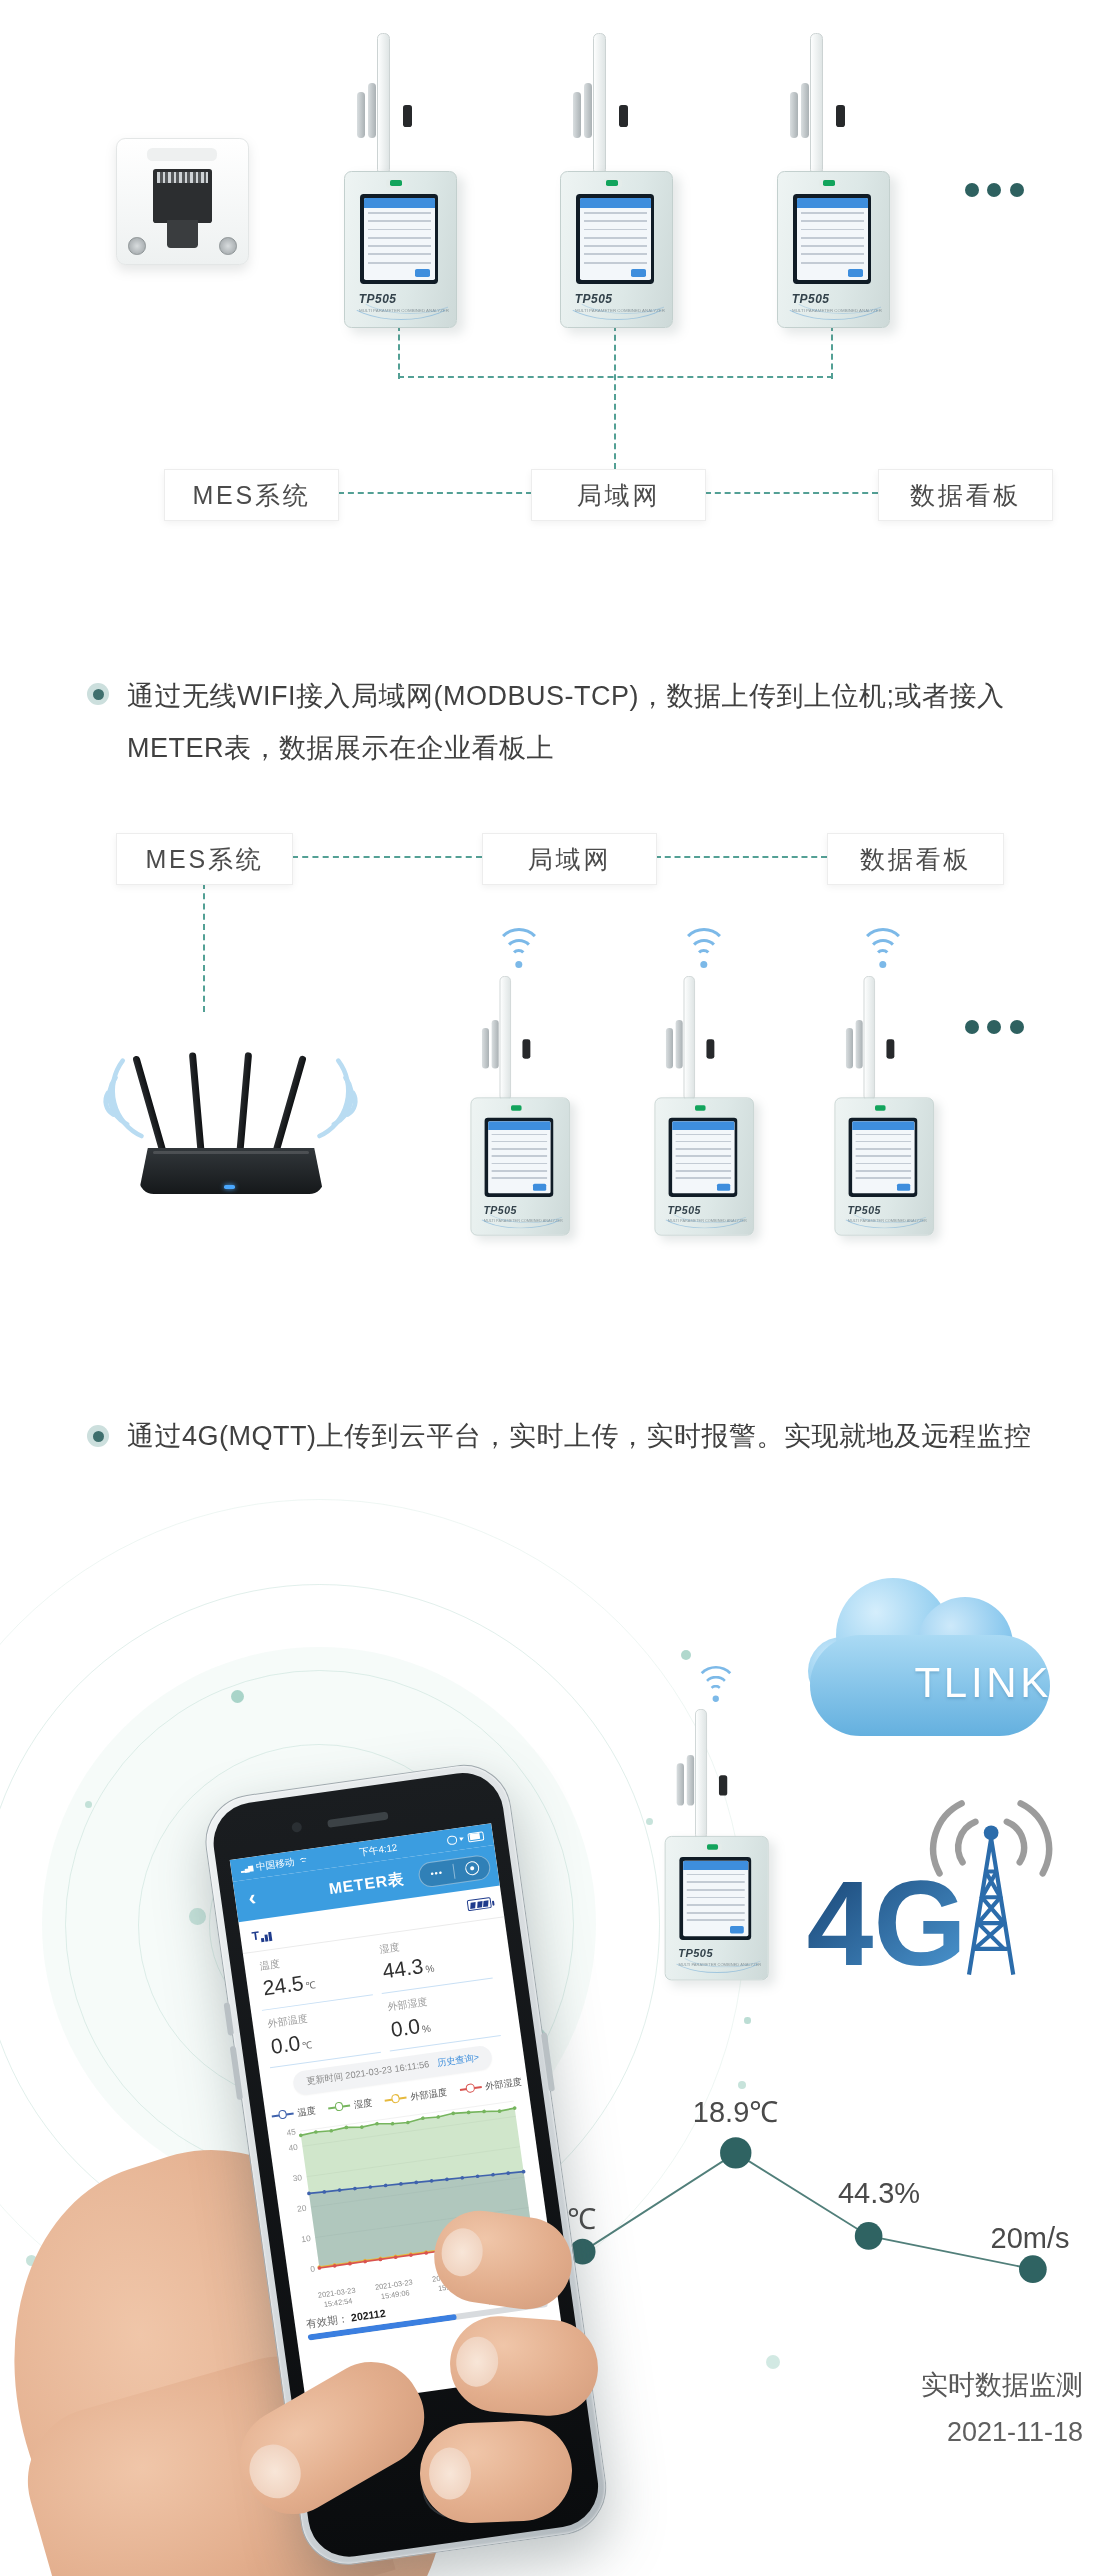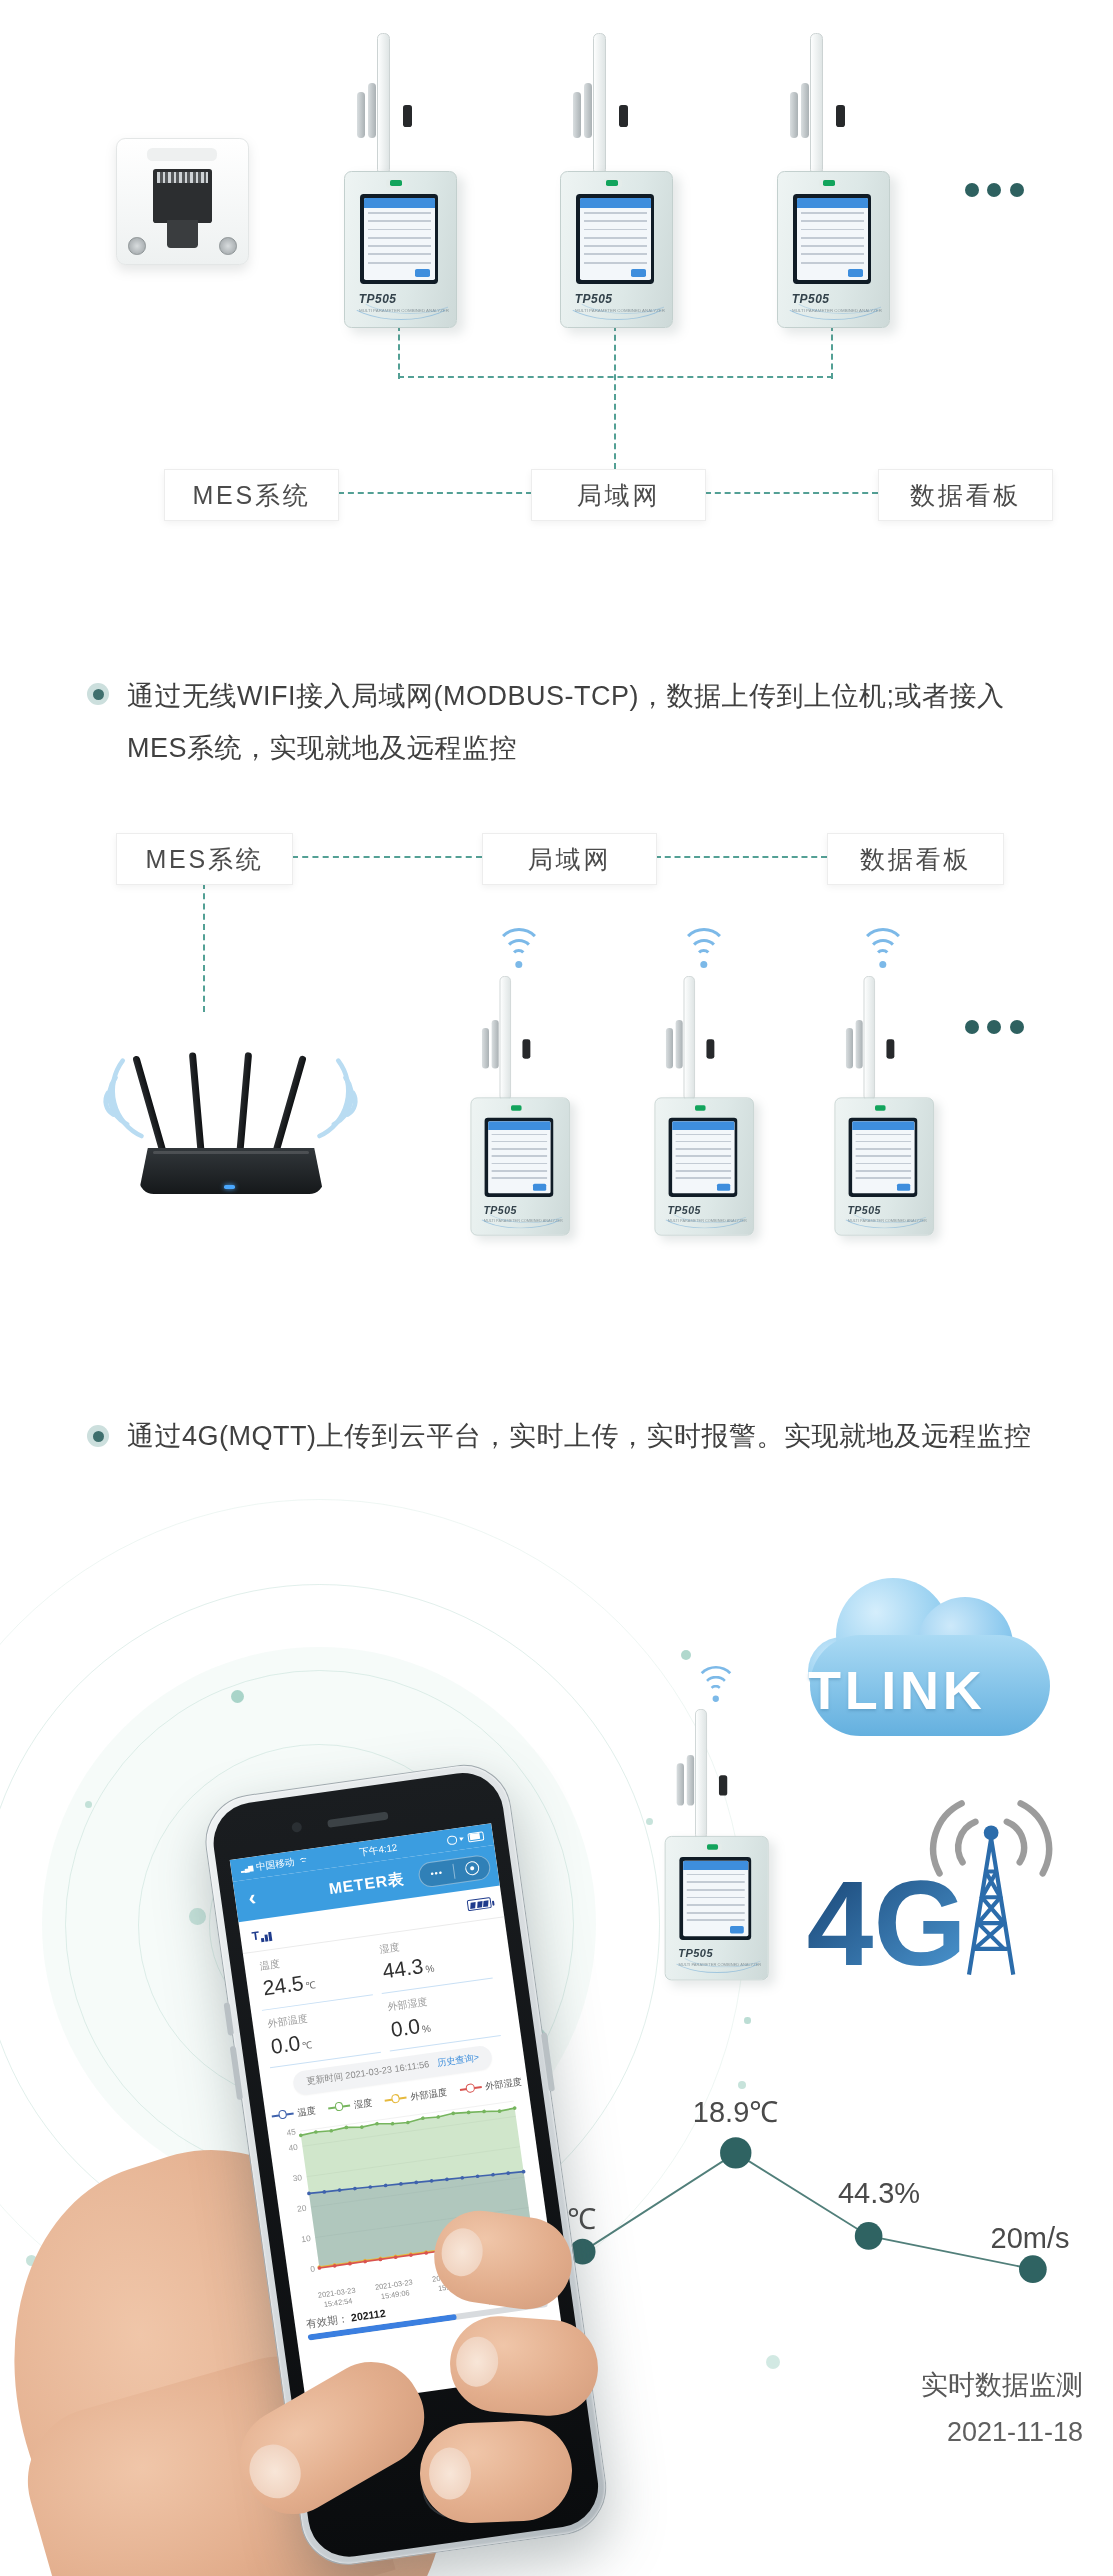--- a/index.html
+++ b/index.html
@@ -75,21 +75,21 @@
   
   .ring{position:absolute;border:1.8px solid rgba(176,214,202,.38);border-radius:50%;z-index:0}
   .disc{position:absolute;border-radius:50%;background:rgba(214,236,228,.22);z-index:0}
   .ddot{position:absolute;border-radius:50%;background:#8fc7b8;z-index:1}
   .cloud{position:absolute;left:808px;top:1578px;width:244px;height:162px;z-index:1}
   .cloud .c{position:absolute;border-radius:50%}
   .cloud .c0{left:0;top:59px;width:68px;height:68px;background:radial-gradient(circle at 35% 30%,#cdeafb,#8ecbee 60%,#72b8e5)}
   .cloud .c1{left:28px;top:0;width:114px;height:114px;background:radial-gradient(circle at 35% 30%,#d5eefc,#95cff0 60%,#74b9e6)}
   .cloud .c2{left:109px;top:18.5px;width:96px;height:96px;background:radial-gradient(circle at 35% 30%,#cde9fa,#8cc9ee 60%,#6fb5e3)}
   .cloud .base{left:1.8px;top:57px;width:240px;height:101px;border-radius:51px;background:linear-gradient(#aadaf4,#64b0df)}
-  .cloud-label{position:absolute;left:0;right:0;top:81px;text-align:left;font-size:54px;font-weight:bold;color:#fff;
+  .cloud-label{position:absolute;left:0;right:0;top:81px;text-align:right;font-size:42px;font-weight:normal;color:#fff;
                letter-spacing:3.7px;text-shadow:0 1.8px 2.8px rgba(60,120,160,.35);z-index:1}
   .fourg{position:absolute;left:805px;top:1794px;width:258px;height:190px;z-index:1}
   .rt-line-svg{position:absolute;left:517px;top:2104px;z-index:1}
   .rt-label{position:absolute;font-size:29px;color:#4a4a4a;text-align:center;z-index:2}
   .rt-caption{position:absolute;right:31px;text-align:right;color:#575757;z-index:2}
   
   .skin{background:radial-gradient(ellipse at 35% 30%,#f0c6a9,#e2ad8c 55%,#d29b7b)}
   .palm{position:absolute;left:28px;top:2150px;width:406px;height:535px;border-radius:45%;transform:rotate(-18deg);z-index:3}
   .wrist{position:absolute;left:37px;top:2380px;width:332px;height:240px;border-radius:74px 74px 0 0;transform:rotate(-16deg);z-index:3}
   .finger{position:absolute;border-radius:50px;z-index:6}
@@ -263,21 +263,21 @@
   <div class="nbox" style="left:531px;top:469px;width:173px">局域网</div>
   <div class="nbox" style="left:878px;top:469px;width:173px">数据看板</div>
   <div class="dash-h" style="left:338px;top:492px;width:194px"></div>
   <div class="dash-h" style="left:705px;top:492px;width:173px"></div>
 
   <div class="bullet-ic" style="left:87px;top:683px">
       <i></i>
     </div>
   <div class="btext" style="left:127px;top:670px">
     <div>通过无线WIFI接入局域网(MODBUS-TCP)，数据上传到上位机;或者接入</div>
-    <div>MES系统，实现就地及远程监控</div>
+    <div>METER表，数据展示在企业看板上</div>
   </div>
 
   <div class="nbox" style="left:116px;top:833px;width:175px">MES系统</div>
   <div class="nbox" style="left:482px;top:833px;width:173px">局域网</div>
   <div class="nbox" style="left:827px;top:833px;width:175px">数据看板</div>
   <div class="dash-h" style="left:292px;top:856px;width:190px"></div>
   <div class="dash-h" style="left:655px;top:856px;width:172px"></div>
   <div class="dash-v" style="left:203px;top:883px;height:129px"></div>
 
   <div class="router">

